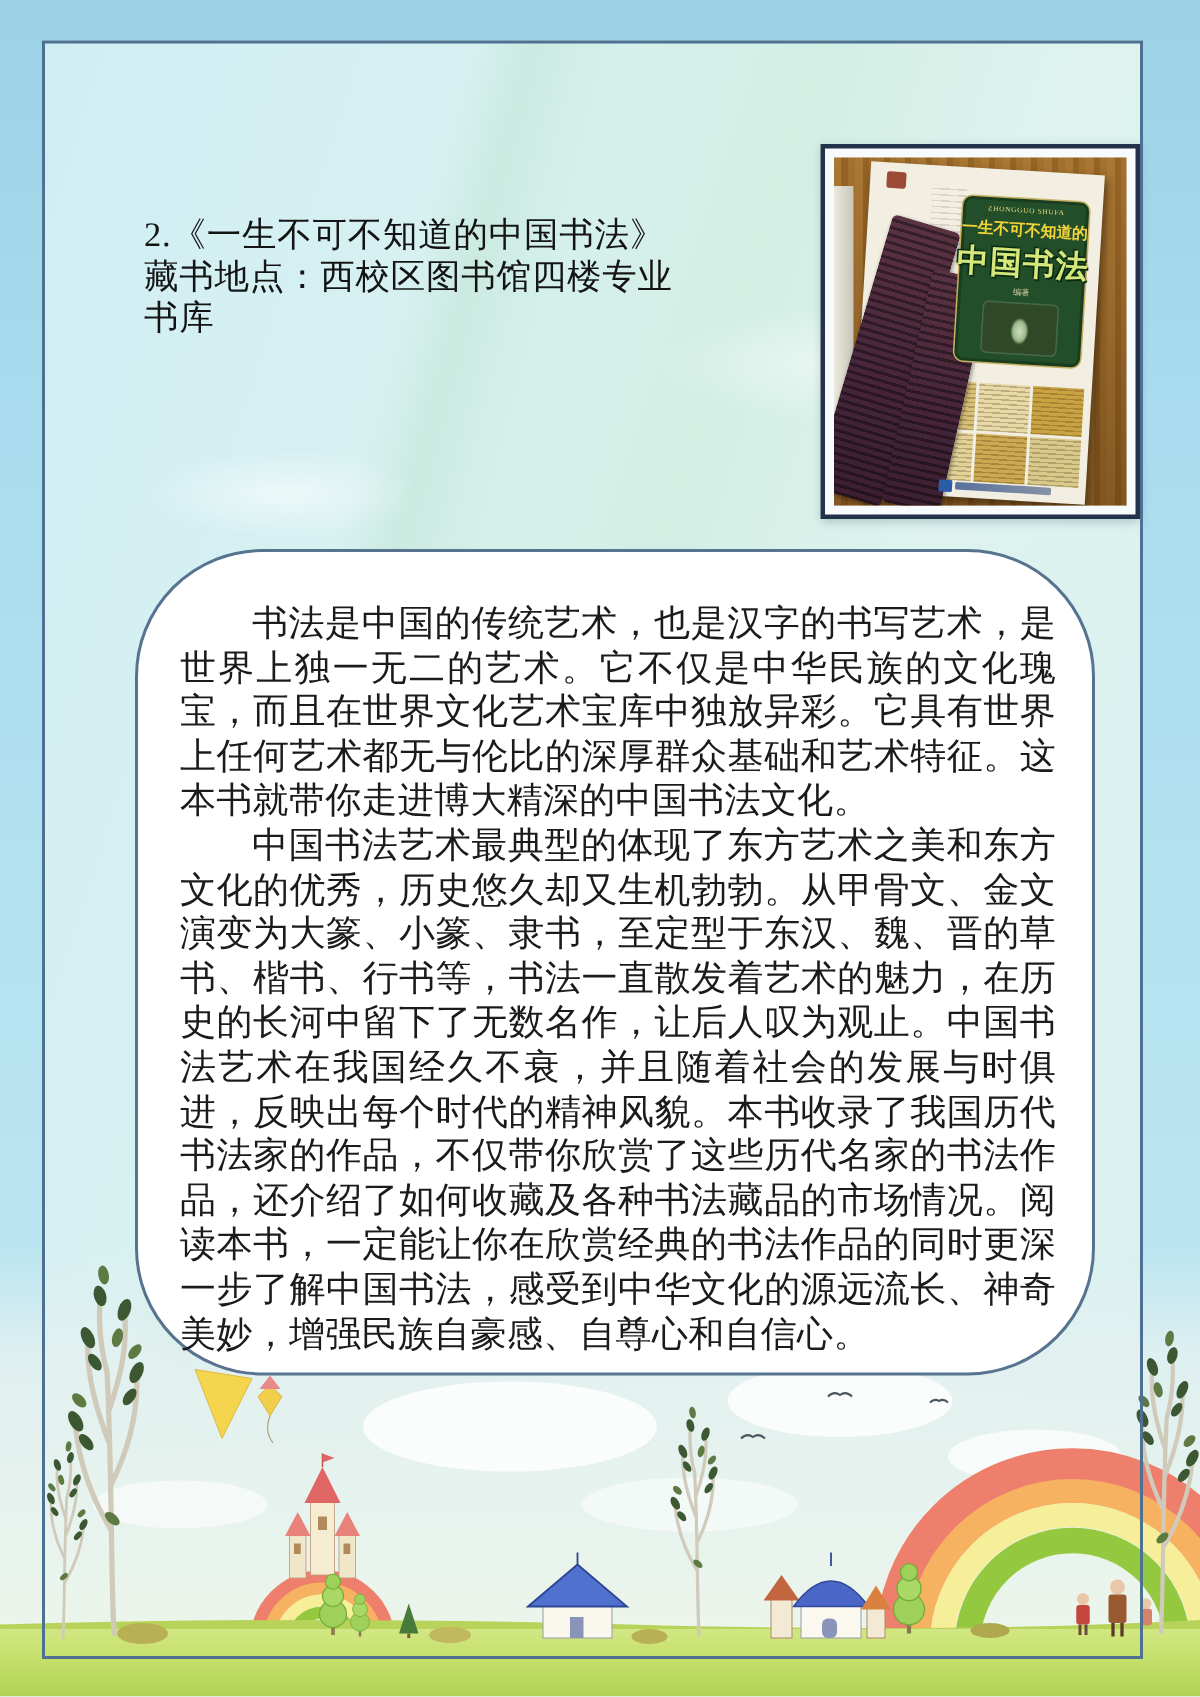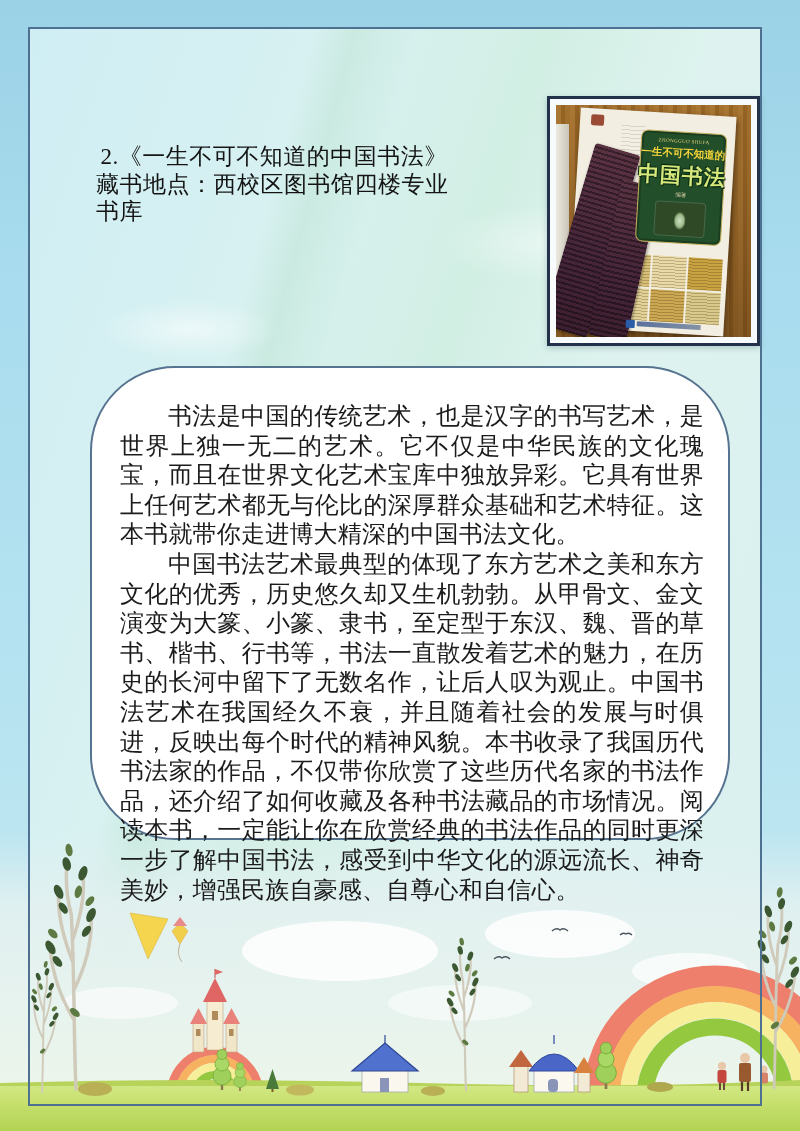--- a/index.html
+++ b/index.html
@@ -20,21 +20,21 @@
   }
   .frame-border{
     position:absolute;left:28px;top:27px;width:734px;height:1079px;z-index:5;
     border:2px solid #4e7192;box-sizing:border-box;pointer-events:none;
   }
   
   .book-info{
     position:absolute;left:96px;top:143px;z-index:3;color:#141414;
     font-size:23px;line-height:27.5px;letter-spacing:.5px;
   }
-  .book-info .title{white-space:nowrap;text-align:center;}
+  .book-info .title{white-space:nowrap;}
   .book-info .loc{max-width:356px;}
   
   .photo{
     position:absolute;left:547px;top:96px;width:213px;height:250px;z-index:3;
     background:#f8fbfd;border:3px solid #23324a;box-sizing:border-box;padding:6px;
     box-shadow:0 2px 6px rgba(40,70,90,.25);
   }
   .photo-img{position:relative;width:100%;height:100%;overflow:hidden;
     background:
       linear-gradient(180deg, rgba(120,72,22,.18), rgba(66,34,6,.42)),
@@ -72,21 +72,21 @@
   .thumbs{position:absolute;left:29%;bottom:5%;width:68%;height:30%;z-index:2;
     display:grid;grid-template-columns:1fr 1fr 1fr;grid-template-rows:1fr 1fr;gap:2px;}
   .thumbs div{background-image:repeating-linear-gradient(0deg, rgba(60,40,10,.25) 0 1px, transparent 1px 3px);}
   .t1{background-color:#d8c078;} .t2{background-color:#e8d9a6;} .t3{background-color:#c9a342;}
   .t4{background-color:#e2d298;} .t5{background-color:#cba851;} .t6{background-color:#d9c98a;}
   .pub{position:absolute;left:37%;bottom:1.2%;width:48%;height:4.5%;z-index:4;display:flex;align-items:center;gap:2px;}
   .pub-mark{width:9px;height:8px;background:#2a5ca8;border-radius:1px;}
   .pub-bar{flex:1;height:5px;background:linear-gradient(90deg,#33518c,#6b7c96);opacity:.8;border-radius:1px;}
   
   .bubble{
-    position:absolute;left:90px;top:366px;width:640px;height:474px;z-index:4;
+    position:absolute;left:90px;top:366px;width:640px;height:551px;z-index:4;
     background:#ffffff;border:2px solid #56738f;border-radius:85px;box-sizing:border-box;
     padding:34px 24px 0 28px;color:#1b1b1b;
   }
   .bubble p{margin:0;font-size:24px;line-height:29.6px;text-align:justify;text-indent:2em;letter-spacing:.2px;}
   
   .illustration{position:absolute;left:0;bottom:0;width:800px;height:300px;z-index:2;}
 </style>
 </head>
 <body>
 

